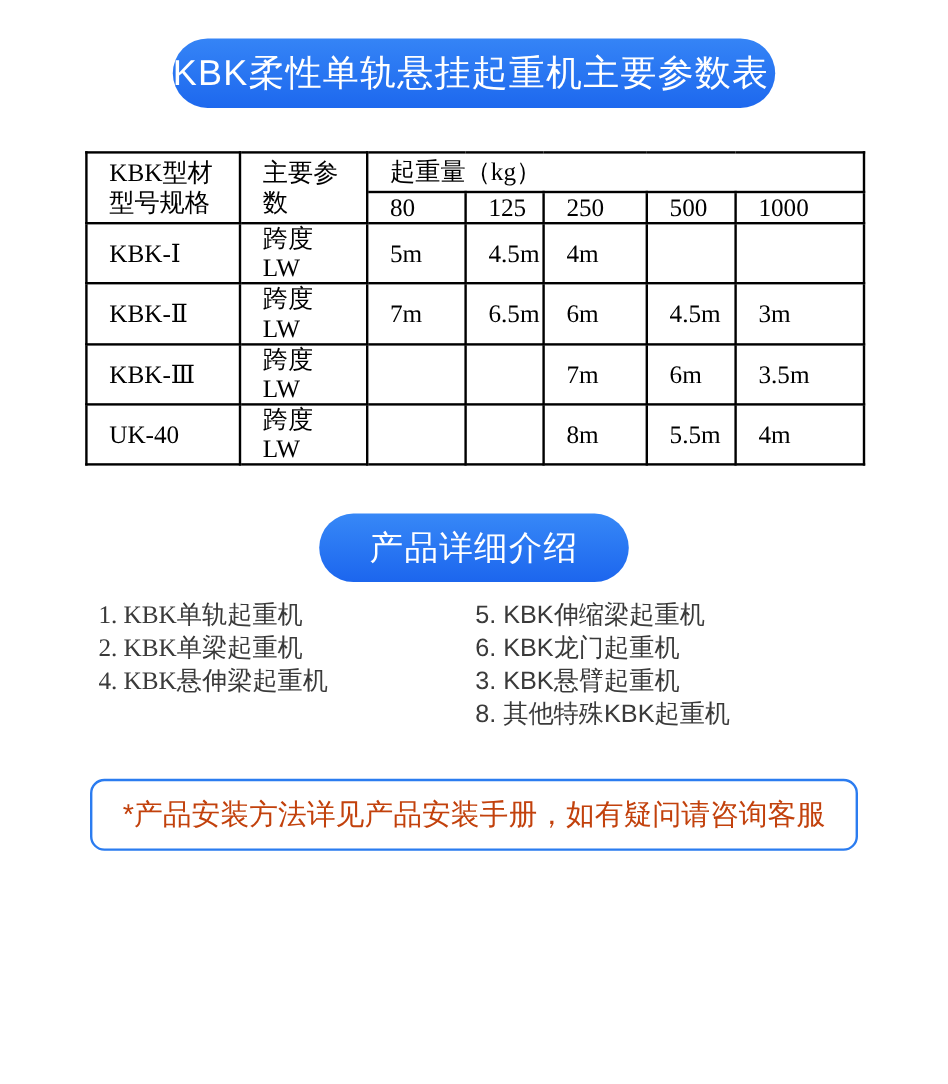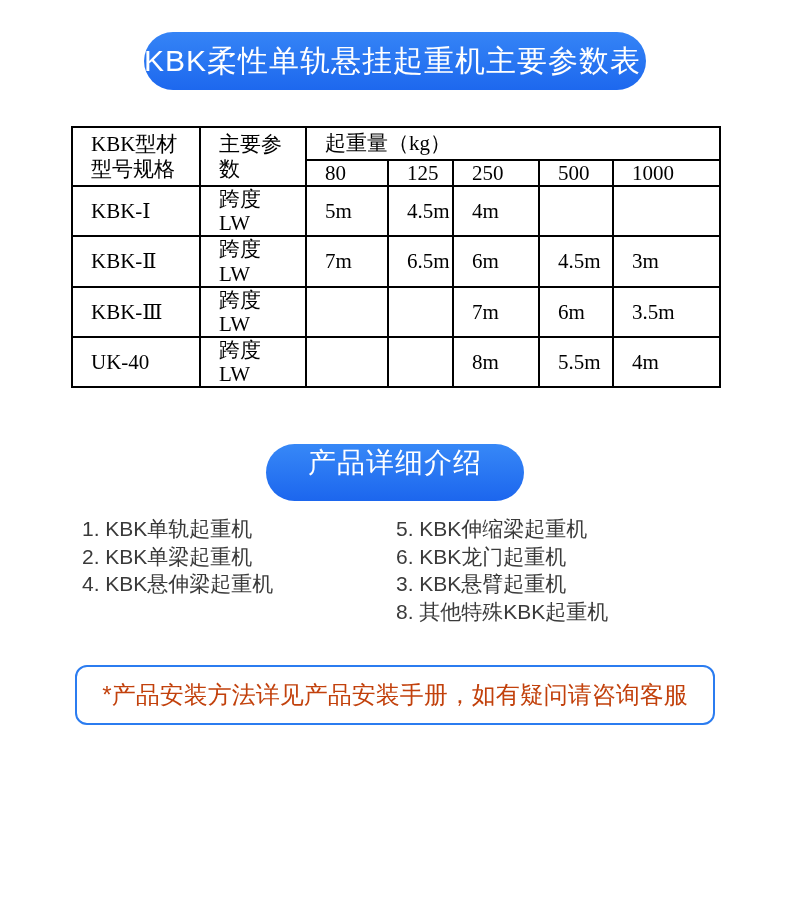--- a/index.html
+++ b/index.html
@@ -52,24 +52,25 @@
     overflow: hidden;
   }
   table.params thead tr.cap-row   { height: 33px; }
   table.params thead tr.level-row { height: 16px; }
   table.params tbody tr           { height: 29px; margin-left: 39px; }
 
   
   .section-pill {
     width: 258px;
     height: 57px;
-    margin: 56px auto 0;
+    margin: 40px auto 0;
     background: linear-gradient(180deg, #3788f7 0%, #1c66ee 100%);
     border-radius: 29px;
     display: flex;
+    align-items: center;
     justify-content: center;
   }
   .section-pill span {
     color: #ffffff;
     font-size: 28px;
     letter-spacing: 1px;
     white-space: nowrap;
   }
 
   
@@ -83,21 +84,21 @@
   }
 
   
   .types {
     display: flex;
     margin: 14px 0 0 82px;
     font-size: 21px;
     color: #3a3a3a;
   }
   .types ul { list-style: none; margin: 0; padding: 0; }
-  .types ul.col-left  { width: 314px; }
+  .types ul.col-left  { width: 314px; font-family: Liberation Serif, serif; }
   .types li { line-height: 27.5px; height: 27.5px; white-space: nowrap; }
 
   
   .footer-note {
     width: 640px;
     height: 60px;
     margin: 40px auto 0;
     border: 2px solid #2b7cf0;
     border-radius: 12px;
     background: #ffffff;

